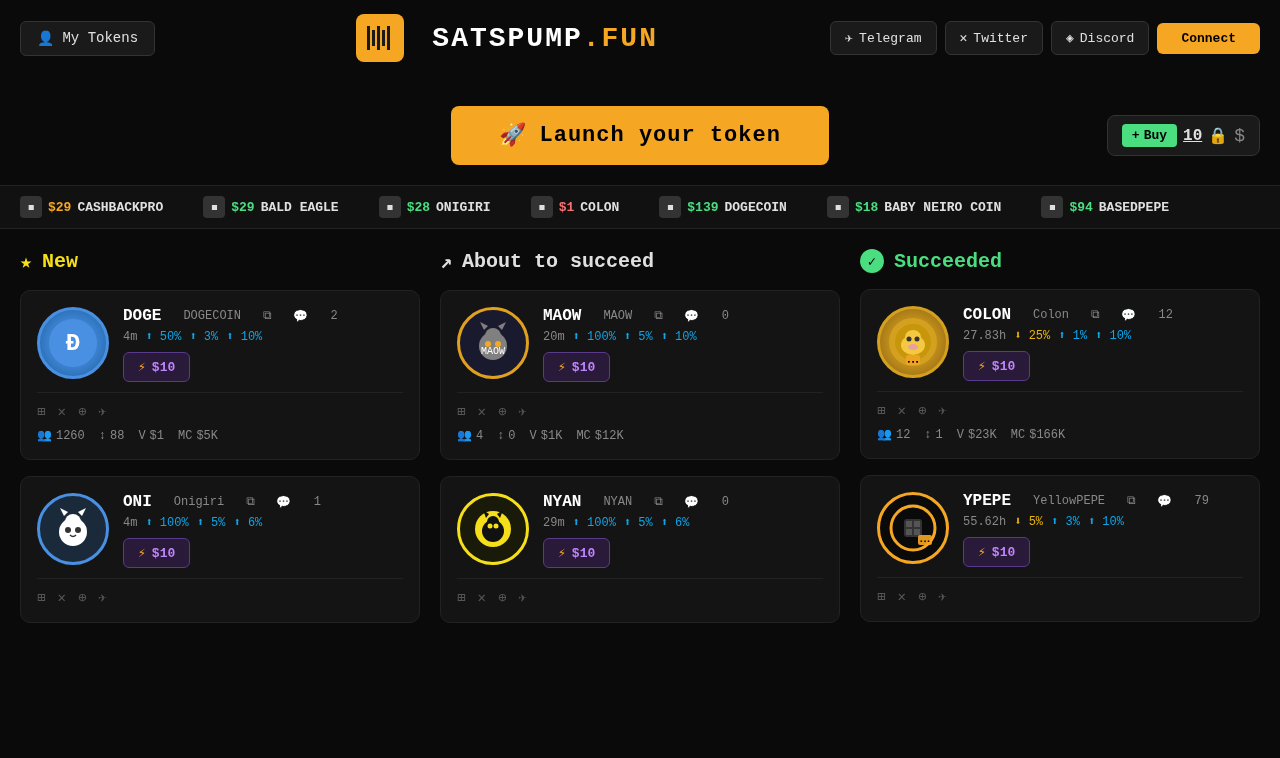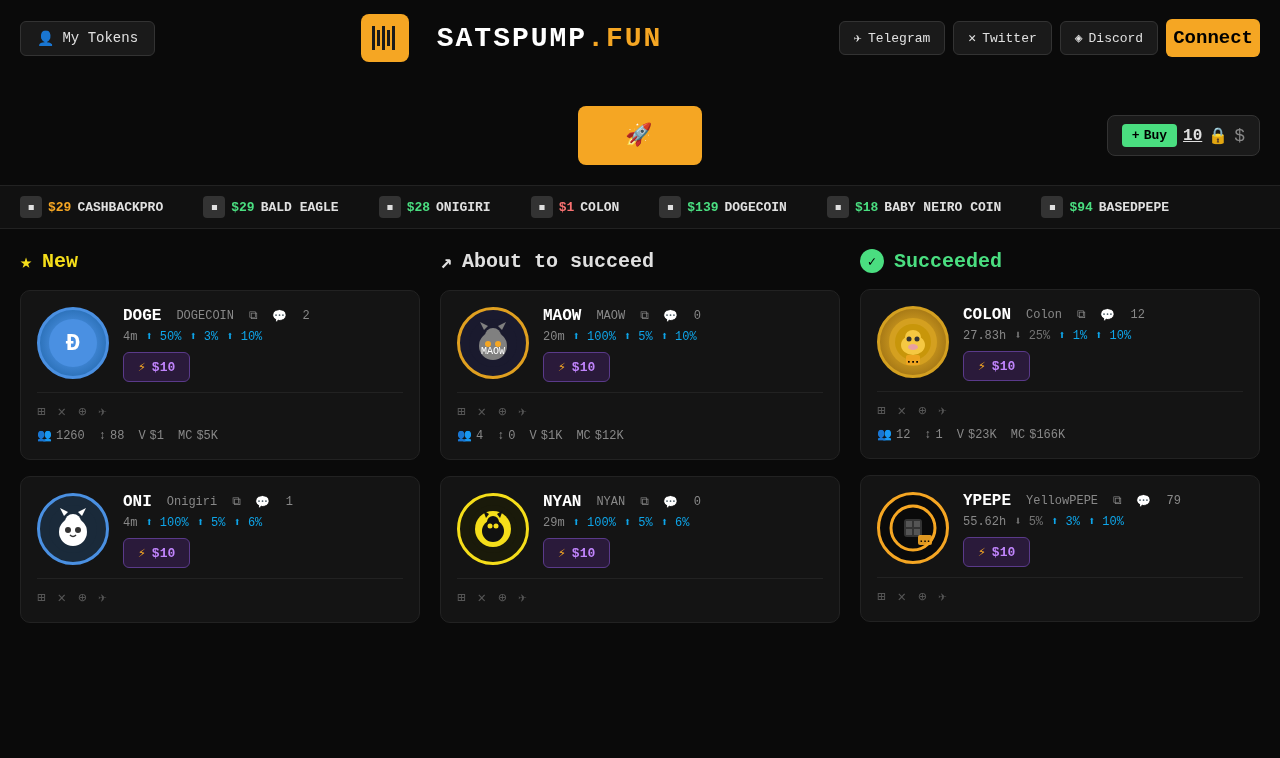--- a/index.html
+++ b/index.html
@@ -87,25 +87,25 @@
       padding: 8px 14px;
       border-radius: 6px;
       cursor: pointer;
       font-family: 'Courier New', monospace;
       font-size: 13px;
     }
     .connect-btn {
       background: #f5a623;
       border: none;
       color: #000;
-      padding: 8px 7px;
+      padding: 8px 24px;
       border-radius: 6px;
       cursor: pointer;
       font-family: 'Courier New', monospace;
-      font-size: 19px;
+      font-size: 13px;
       font-weight: bold;
     }
 
     
     .launch-area {
       display: flex;
       align-items: center;
       justify-content: center;
       padding: 30px 0 20px;
       position: relative;
@@ -247,21 +247,21 @@
       align-items: center;
       justify-content: center;
       overflow: hidden;
     }
     .token-info {
       flex: 1;
     }
     .token-name-row {
       display: flex;
       align-items: center;
-      gap: 15px;
+      gap: 22px;
       flex-wrap: wrap;
       margin-bottom: 4px;
     }
     .token-name {
       font-size: 16px;
       font-weight: bold;
       color: #fff;
     }
     .token-symbol {
       font-size: 12px;
@@ -282,21 +282,21 @@
     }
     .token-stats-row {
       display: flex;
       align-items: center;
       gap: 8px;
       font-size: 12px;
       margin-bottom: 8px;
       color: #888;
     }
     .stat-up { color: #0ea5e9; }
-    .stat-down { color: #737373; }
+    .stat-down { color: #eab308; }
     .buy-token-btn {
       background: #2a1a3a;
       border: 1px solid #5a3a8a;
       color: #c084fc;
       padding: 6px 14px;
       border-radius: 6px;
       cursor: pointer;
       font-family: 'Courier New', monospace;
       font-size: 13px;
       font-weight: bold;
@@ -406,20 +406,21 @@
     </button>
     <button class="connect-btn">
       <span>Connect</span>
     </button>
   </div>
 </div>
 
 <div class="launch-area">
   <button class="launch-btn">
     <span>🚀</span>
+    <span>Launch your token</span>
   </button>
 
   <div class="buy-widget">
     <button class="buy-btn">
       <span>+</span>
       <span>Buy</span>
     </button>
     <span class="amount">10</span>
     <span style="color:#888;">🔒</span>
     <span class="dollar-icon">$</span>

